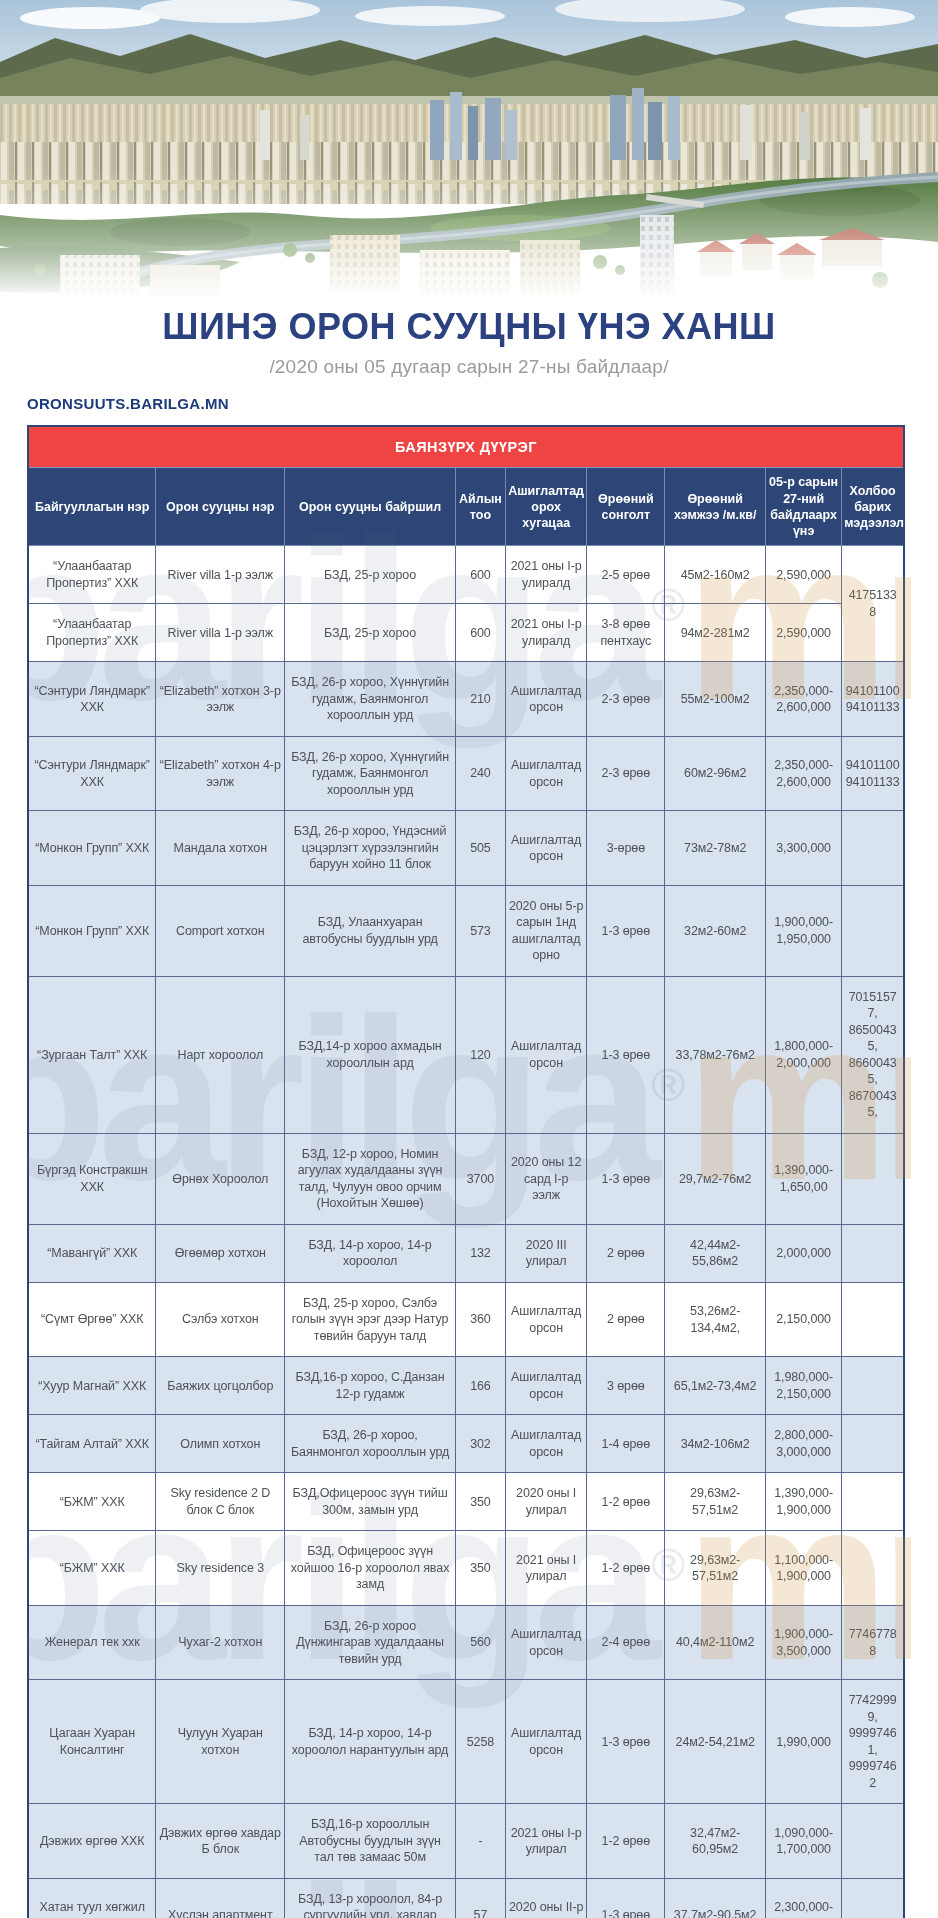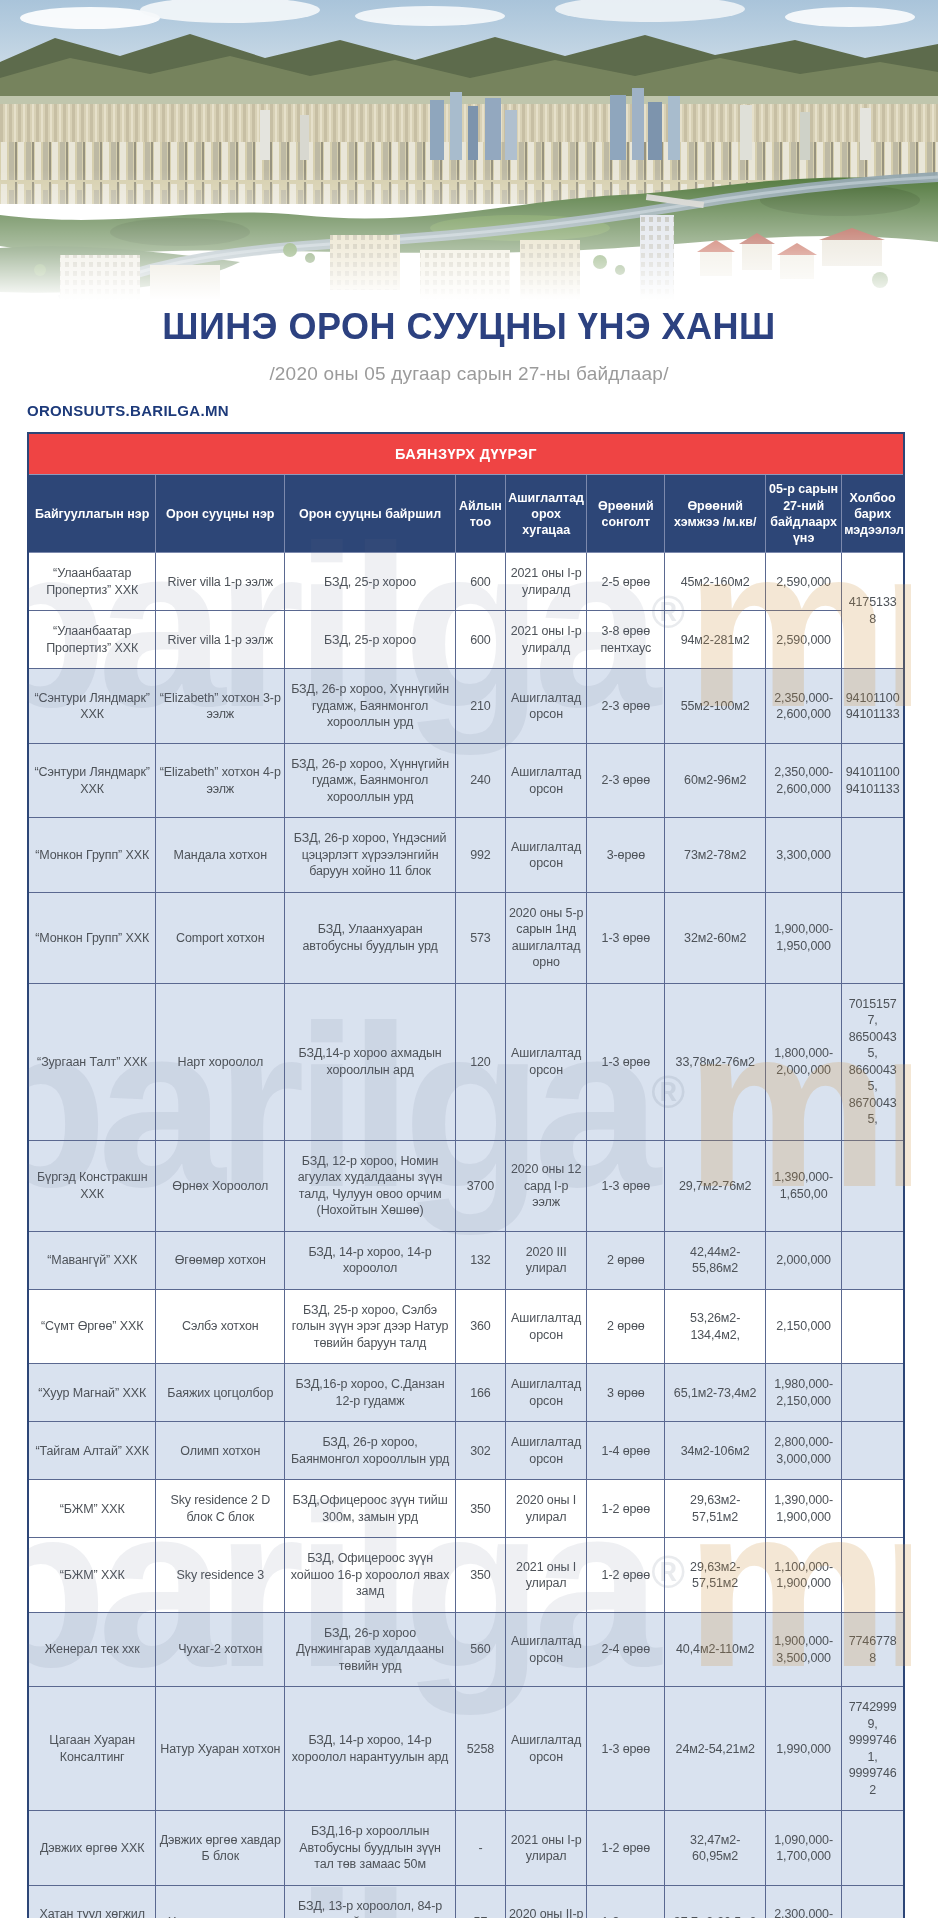--- a/index.html
+++ b/index.html
@@ -11,21 +11,21 @@
   }
   .photo { width:938px; height:300px; overflow:hidden; position:relative; }
   .photo svg { display:block; }
 
   h1.page-title {
     text-align:center; color:#2c4180; font-size:36px; font-weight:700;
     letter-spacing:.5px; margin-top:6px; line-height:1.15;
   }
   .subtitle {
     text-align:center; color:#9b9b9b; font-size:19px; font-weight:400;
-    margin-top:16px; letter-spacing:.2px;
+    margin-top:9px; letter-spacing:.2px;
   }
   .site {
     color:#1d3a7a; font-size:15px; font-weight:700; letter-spacing:.3px;
     margin:17px 12px 13px 27px;
   }
 
   .table-wrap { position:relative; width:884px; margin-left:27px; overflow:hidden; }
   table.price {
     position:relative; z-index:1;
     width:878px; border-collapse:collapse; table-layout:fixed;
@@ -242,21 +242,21 @@
     <td>2-3 өрөө</td>
     <td>60м2-96м2</td>
     <td>2,350,000-2,600,000</td>
     <td class="contact">94101100
 94101133</td>
   </tr>
         <tr class="shade">
     <td>“Монкон Групп” ХХК</td>
     <td>Мандала хотхон</td>
     <td>БЗД, 26-р хороо, Үндэсний цэцэрлэгт хүрээлэнгийн баруун хойно 11 блок</td>
-    <td>992</td>
+    <td>505</td>
     <td>Ашиглалтад орсон</td>
     <td>3-өрөө</td>
     <td>73м2-78м2</td>
     <td>3,300,000</td>
     <td class="contact"></td>
   </tr>
         <tr class="shade">
     <td>“Монкон Групп” ХХК</td>
     <td>Comport хотхон</td>
     <td>БЗД, Улаанхуаран автобусны буудлын урд</td>
@@ -364,21 +364,21 @@
     <td>БЗД, 26-р хороо Дүнжингарав худалдааны төвийн урд</td>
     <td>560</td>
     <td>Ашиглалтад орсон</td>
     <td>2-4 өрөө</td>
     <td>40,4м2-110м2</td>
     <td>1,900,000-3,500,000</td>
     <td class="contact">77467788</td>
   </tr>
         <tr class="shade">
     <td>Цагаан Хуаран Консалтинг</td>
-    <td>Натур Хуаран хотхон</td>
+    <td>Чулуун Хуаран хотхон</td>
     <td>БЗД, 14-р хороо, 14-р хороолол нарантуулын ард</td>
     <td>5258</td>
     <td>Ашиглалтад орсон</td>
     <td>1-3 өрөө</td>
     <td>24м2-54,21м2</td>
     <td>1,990,000</td>
     <td class="contact">77429999,
 99997461,
 99997462</td>
   </tr>

